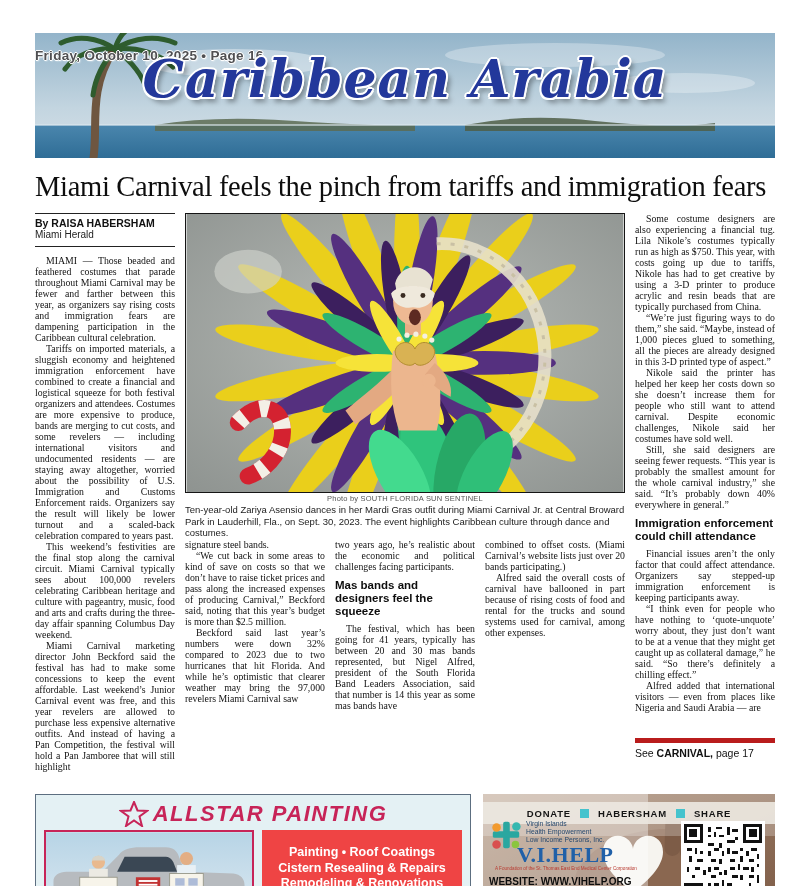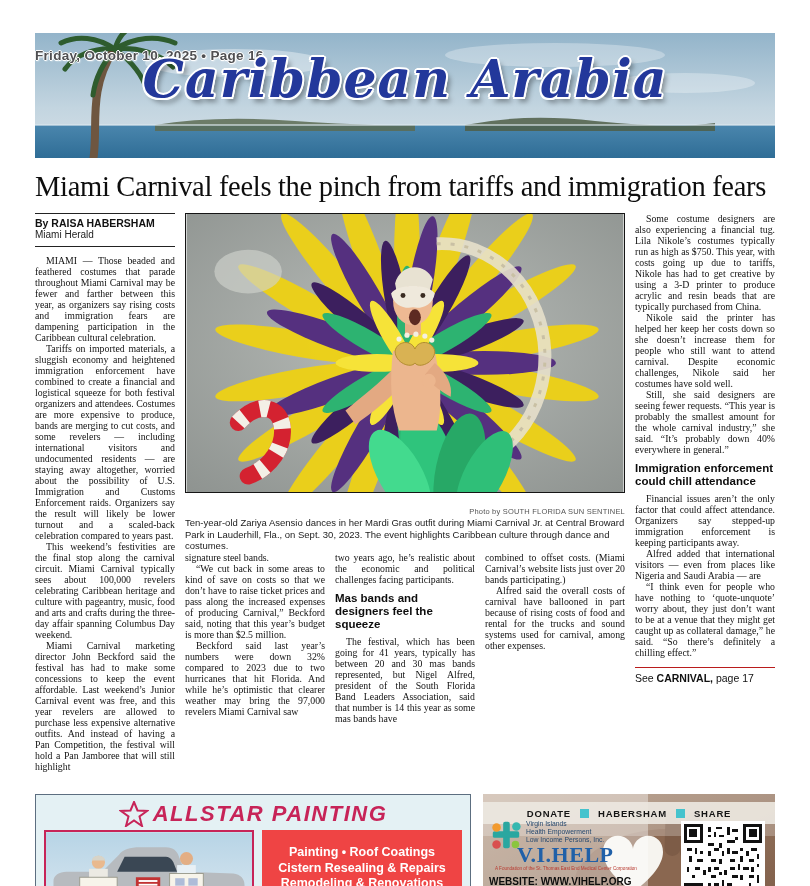--- a/index.html
+++ b/index.html
@@ -29,23 +29,23 @@
   .colA{grid-column:1;grid-row:1/4;}
   .photo-fig{grid-column:2/5;grid-row:1;margin:0;}
   .caption-wrap{grid-column:2/5;grid-row:2;}
   .colB{grid-column:2;grid-row:3;} .colC{grid-column:3;grid-row:3;} .colD{grid-column:4;grid-row:3;}
   .colE{grid-column:5;grid-row:1/4;}
   .col p{font:400 9.8px/11px "Liberation Serif",serif;text-align:justify;margin:0;
     text-indent:11px;hyphens:auto;-webkit-hyphens:auto;}
   .col p.noindent{text-indent:0;}
   .subhead{font:700 11.5px/13px "Liberation Sans",sans-serif;margin:7px 0 5px;color:#0d0d0d;}
   .photo-frame{border:1px solid #151515;display:block;}
-  .photo-credit{font:400 7.5px/9px "Liberation Sans",sans-serif;color:#555;text-align:right;margin-top:14px;letter-spacing:.2px;}
+  .photo-credit{font:400 7.5px/9px "Liberation Sans",sans-serif;color:#555;text-align:center;margin-top:1px;letter-spacing:.2px;}
   .photo-caption{font:400 9.5px/11.5px "Liberation Sans",sans-serif;color:#1c1c1c;margin-top:1px;}
-  .continuation{margin-top:9px;border-top:1px solid #b91c1c;padding-top:4px;
+  .continuation{margin-top:25px;border-top:5px solid #b91c1c;padding-top:4px;
     font:400 10.5px/12px "Liberation Sans",sans-serif;}
   .continuation b{font-weight:700;}
 
   
   .ads-row{display:flex;gap:12px;margin-top:22px;}
   .ad-allstar{width:436px;height:146px;background:#e4f1f4;border:1px solid #5c6e80;
     padding:3px 8px;box-sizing:border-box;}
   .allstar-logo{display:flex;align-items:center;justify-content:center;gap:4px;height:32px;}
   .allstar-name{font:800 italic 22px/1 "Liberation Sans",sans-serif;color:#c72458;letter-spacing:1.5px;}
   .allstar-body{display:flex;gap:8px;height:102px;}
@@ -244,26 +244,27 @@
       <p>The festival, which has been going for 41 years, typically has between 20 and 30 mas bands represented, but Nigel Alfred, president of the South Florida Band Leaders Association, said that number is 14 this year as some mas bands have</p>
     </div>
 
     <div class="col colD">
       <p class="noindent">combined to offset costs. (Miami Carnival’s website lists just over 20 bands participating.)</p>
       <p>Alfred said the overall costs of carnival have ballooned in part because of rising costs of food and rental for the trucks and sound systems used for carnival, among other expenses.</p>
     </div>
 
     <div class="col colE">
       <p>Some costume designers are also experiencing a financial tug. Lila Nikole’s costumes typically run as high as $750. This year, with costs going up due to tariffs, Nikole has had to get creative by using a 3-D printer to produce acrylic and resin beads that are typically purchased from China.</p>
+      <p>“We’re just figuring ways to do them,” she said. “Maybe, instead of 1,000 pieces glued to something, all the pieces are already designed in this 3-D printed type of aspect.”</p>
       <p>Nikole said the printer has helped her keep her costs down so she doesn’t increase them for people who still want to attend carnival. Despite economic challenges, Nikole said her costumes have sold well.</p>
       <p>Still, she said designers are seeing fewer requests. “This year is probably the smallest amount for the whole carnival industry,” she said. “It’s probably down 40% everywhere in general.”</p>
       <h3 class="subhead">Immigration enforcement could chill attendance</h3>
       <p>Financial issues aren’t the only factor that could affect attendance. Organizers say stepped-up immigration enforcement is keeping participants away.</p>
+      <p>“I think even for people who have nothing to ‘quote-unquote’ worry about, they just don’t want to be at a venue that they might get caught up as collateral damage,” he said. “So there’s definitely a chilling effect.”</p>
       <p>Alfred added that international visitors — even from places like Nigeria and Saudi Arabia — are</p>
-      <p>“I think even for people who have nothing to ‘quote-unquote’ worry about, they just don’t want to be at a venue that they might get caught up as collateral damage,” he said. “So there’s definitely a chilling effect.”</p>
       <div class="continuation"><span>See </span><b>CARNIVAL,</b><span> page 17</span></div>
     </div>
   </div>
 
   <div class="ads-row">
 
     <div class="ad-allstar">
       <div class="allstar-logo">
         <svg width="30" height="26" viewBox="0 0 30 26">
           <path d="M15 1 L18.5 9.5 L28 10 L20.5 15.5 L23 25 L15 19.5 L7 25 L9.5 15.5 L2 10 L11.5 9.5 Z" fill="none" stroke="#c72458" stroke-width="2"></path>

